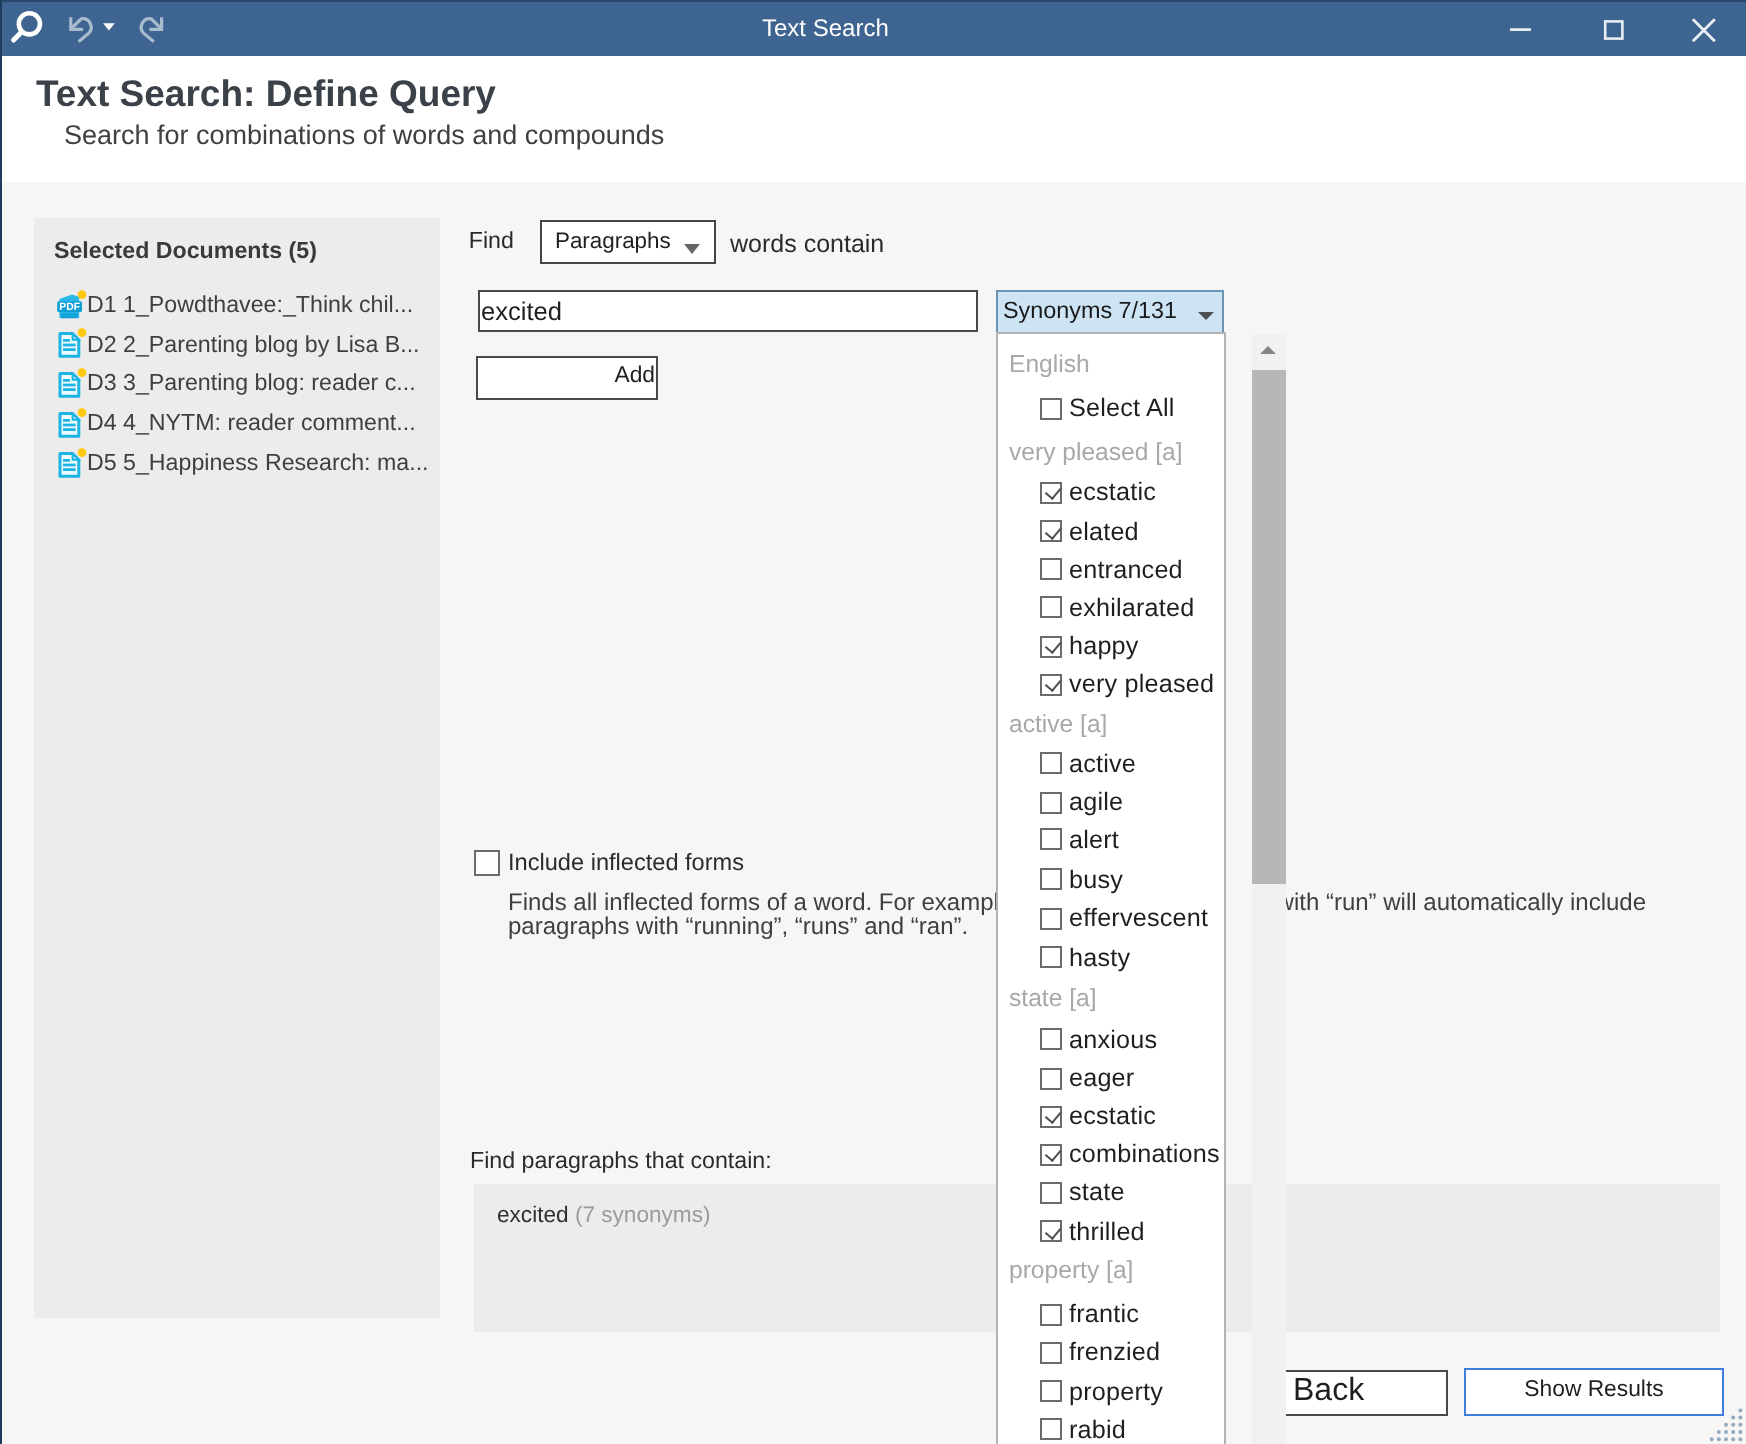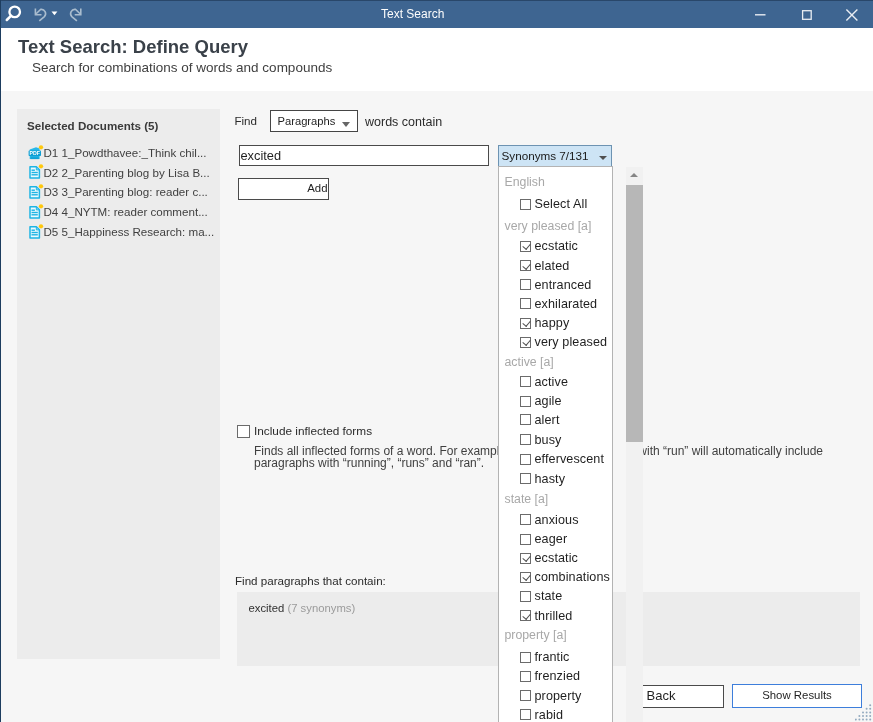--- a/index.html
+++ b/index.html
@@ -26,21 +26,21 @@
 #syn .t { position:absolute; left:2.5px; top:3.4px; font-size:11.7px; color:#1a1a1a; }
 #syn .ar { position:absolute; right:4.5px; top:10px; width:0; height:0; border-left:4.1px solid transparent; border-right:4.1px solid transparent; border-top:4.8px solid #4f4f4f; }
 #addbtn { position:absolute; left:236.5px; top:178px; width:91px; height:22px; background:#fff; border:1.5px solid #4a4a4a; text-align:right; font-size:11.4px; color:#1f1f1f; line-height:18.5px; }
 .cbx { position:absolute; width:12.4px; height:12.4px; background:#fff; border:1px solid #6b6b6b; }
 #infl-cb { left:236.3px; top:425.3px; }
 .desc { position:absolute; font-size:12px; color:#3f3f3f; white-space:nowrap; }
 #fpc { left:234px; top:574.3px; }
 #gbox { position:absolute; left:236px; top:592px; width:623px; height:74px; background:#ececec; }
 #gbox .t { position:absolute; left:11.5px; top:9.6px; font-size:11.3px; color:#303030; }
 #gbox .t .g { color:#9b9b9b; }
-#back { position:absolute; left:640.5px; top:684.5px; width:82.5px; height:23px; background:#fff; border:1.5px solid #4a4a4a; font-size:13px; color:#1f1f1f; line-height:19.5px; padding-left:4px; }
+#back { position:absolute; left:640.5px; top:684.5px; width:82.5px; height:23px; background:#fff; border:1.5px solid #4a4a4a; font-size:16px; color:#1f1f1f; line-height:19.5px; padding-left:4px; }
 #showres { position:absolute; left:731px; top:684px; width:130px; height:23.5px; background:#fff; border:1.5px solid #3d7edb; text-align:center; font-size:11.4px; color:#1f1f1f; line-height:20px; }
 #dd { position:absolute; left:497px; top:166.4px; width:115px; height:557px; background:#fff; border:1px solid #b3b3b3; border-bottom:none; z-index:50; }
 .grp { position:absolute; left:5.5px; font-size:12.3px; color:#a8a8a8; white-space:nowrap; }
 .item { position:absolute; left:22px; height:13px; white-space:nowrap; }
 .item .cb { position:absolute; left:-0.8px; top:-0.2px; width:11px; height:11px; background:#fff; border:1px solid #6b6b6b; }
 .item .cb.checked:after { content:""; position:absolute; left:2.3px; top:0.5px; width:3.5px; height:6.3px; border:solid #4d4d4d; border-width:0 1.5px 1.5px 0; transform:rotate(40deg); }
 .item .it { position:absolute; left:13.5px; top:-1.7px; letter-spacing:0.1px; font-size:12.6px; color:#1f1f1f; }
 #sb { position:absolute; left:126.5px; top:0; width:17px; height:556px; background:#f1f1f1; }
 #sb .up { position:absolute; left:0; top:0; width:17px; height:17px; background:#f1f1f1; }
 #sb .up:after { content:""; position:absolute; left:4.2px; top:6px; width:0; height:0; border-left:4.3px solid transparent; border-right:4.3px solid transparent; border-bottom:4.6px solid #858585; }

